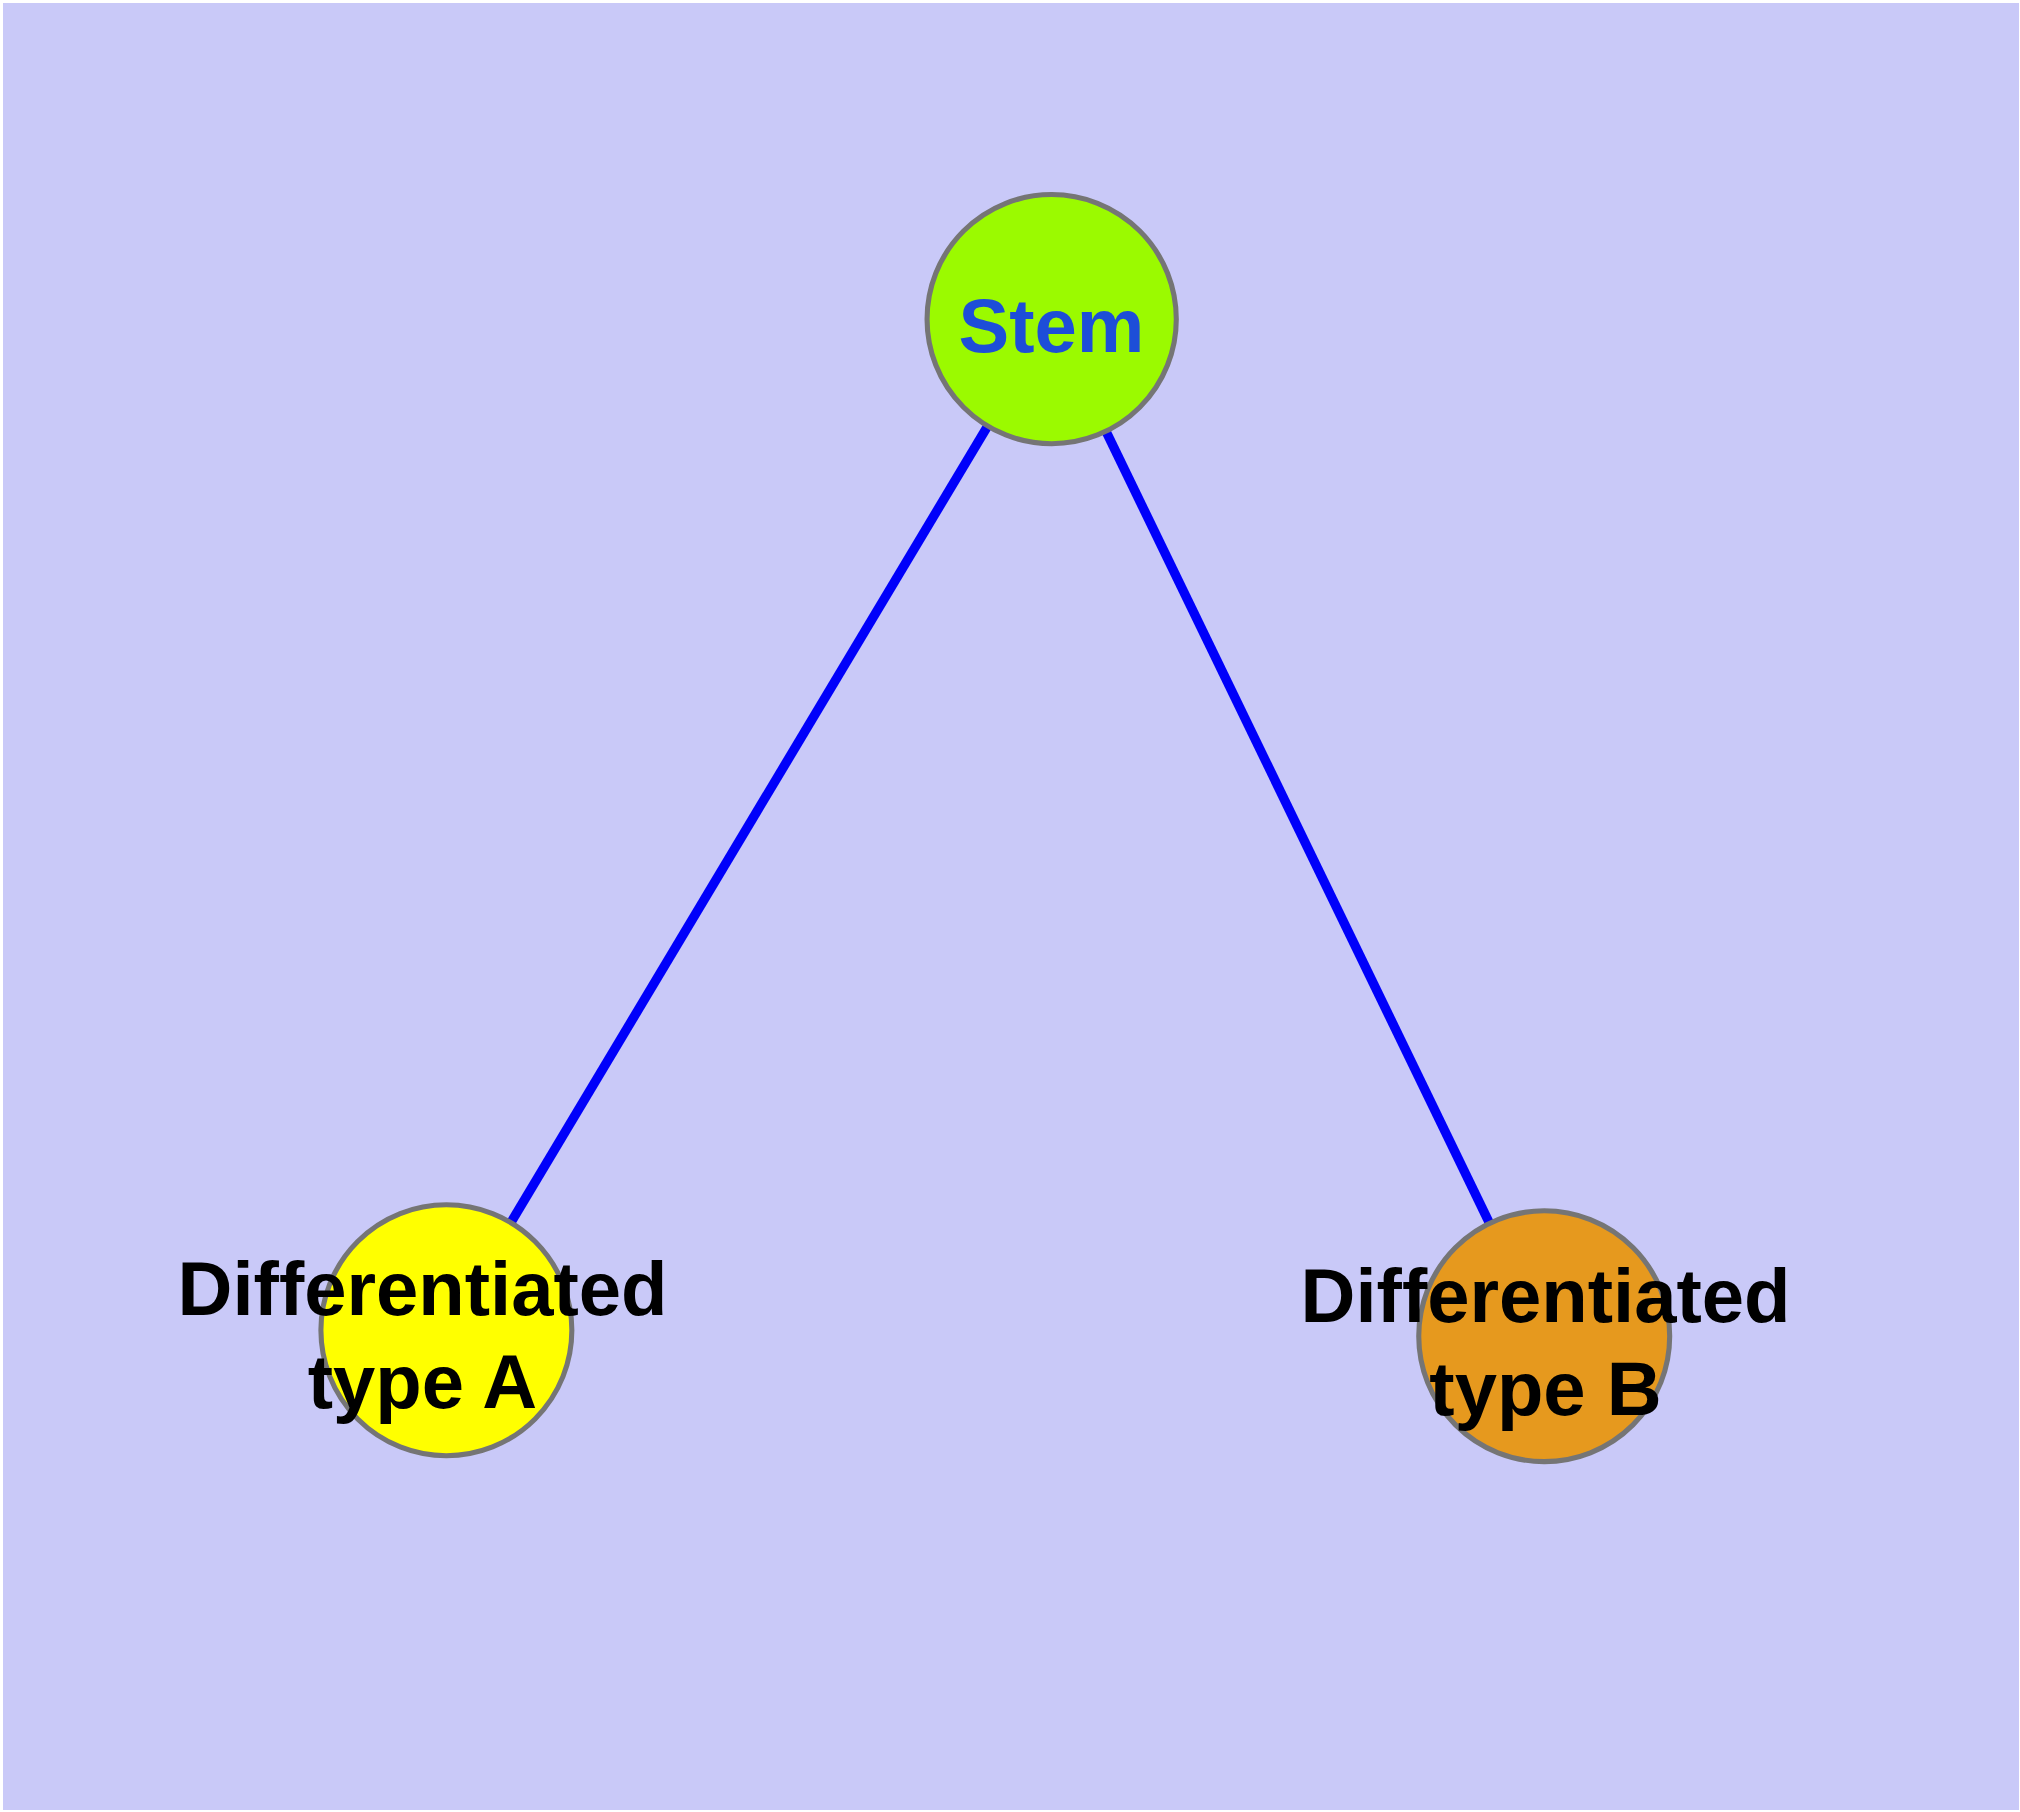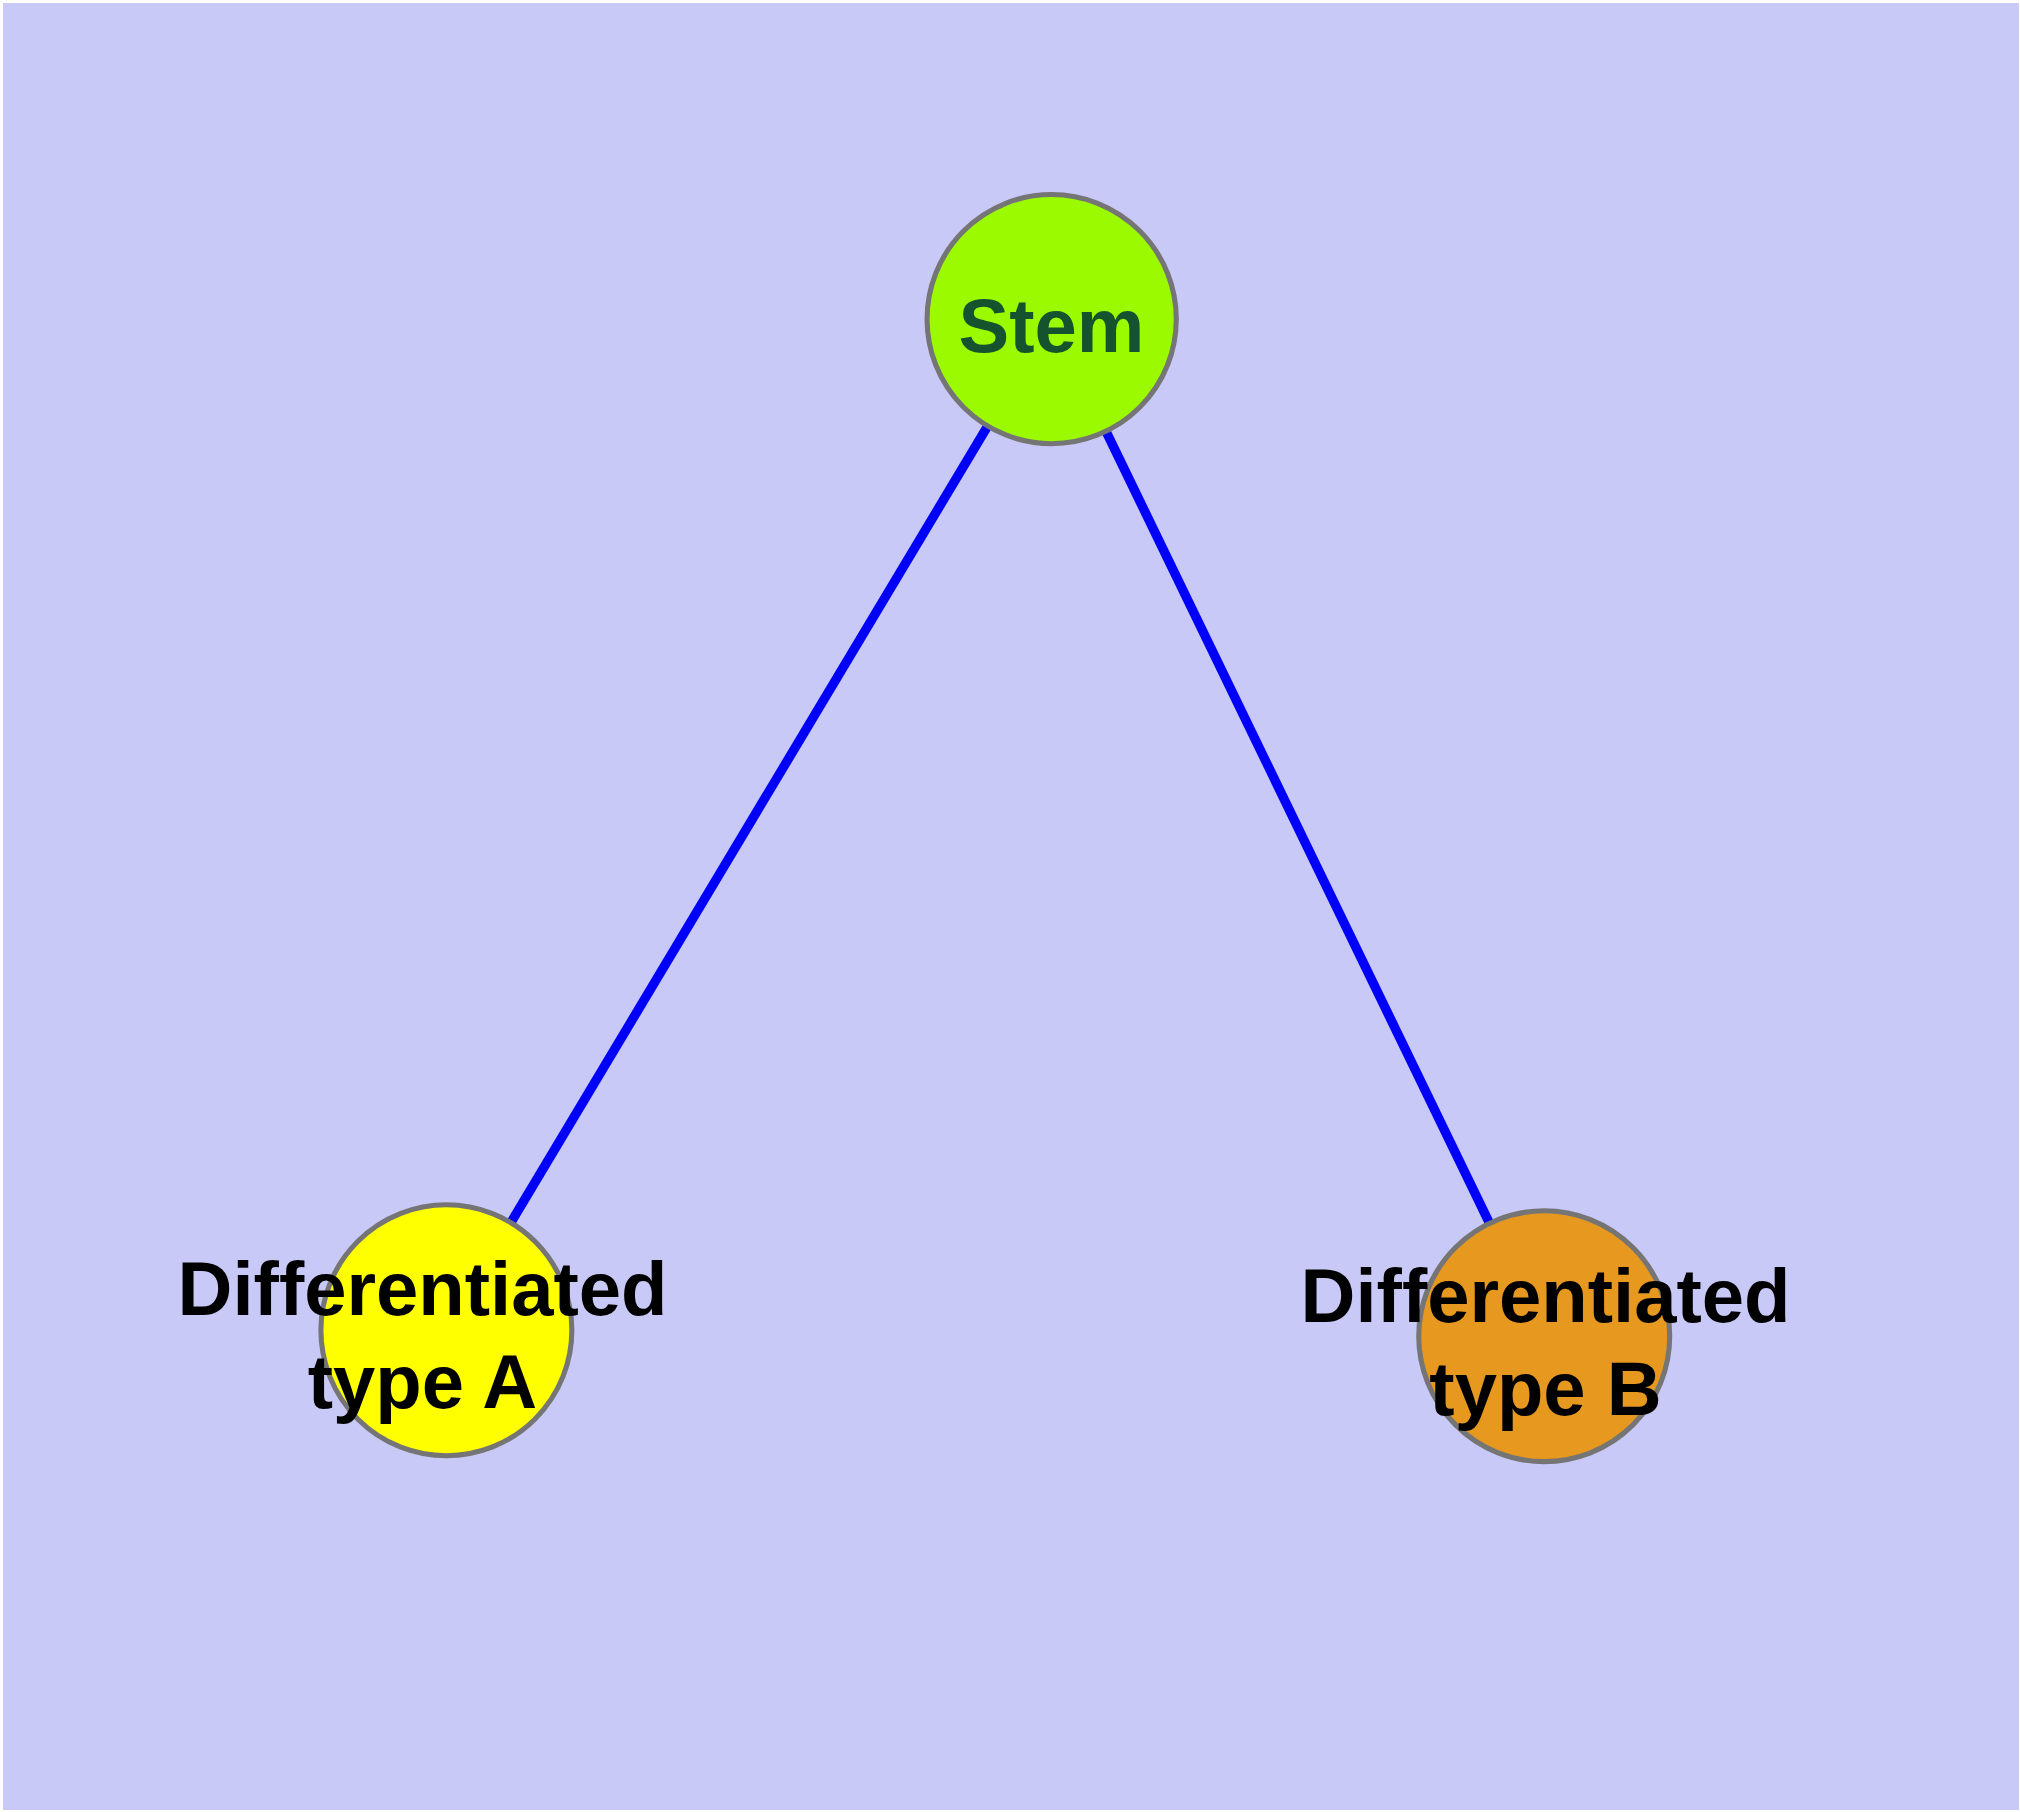--- a/index.html
+++ b/index.html
@@ -60,21 +60,21 @@
           <line x1="1237" y1="373" x2="523" y2="1566" stroke="#0000FA" stroke-width="11"></line>
           <line x1="1237" y1="373" x2="1818" y2="1573" stroke="#0000FA" stroke-width="11"></line>
         </g>
       <g id="nodes-layer">
           <circle cx="1237" cy="373" r="147" fill="#9BFA00" stroke="#757575" stroke-width="6"></circle>
           <circle cx="523" cy="1566" r="148" fill="#FFFF00" stroke="#757575" stroke-width="6"></circle>
           <circle cx="1818" cy="1573" r="148" fill="#E6991E" stroke="#757575" stroke-width="6"></circle>
         </g>
     </svg>
     <div id="labels-layer">
-        <div class="node-label" style="left: 1049px; top: 322px; color: #14532d;">Stem</div>
+        <div class="node-label" style="left: 1049px; top: 322px; color: #1d4ed8;">Stem</div>
         <div class="node-label" style="left: 420px; top: 1332px; color: rgb(0, 0, 0);">Differentiated
 type A</div>
         <div class="node-label" style="left: 1543px; top: 1339px; color: rgb(0, 0, 0);">Differentiated
 type B</div>
       </div>
   </div>
 </div>
 
 
 </body></html>

